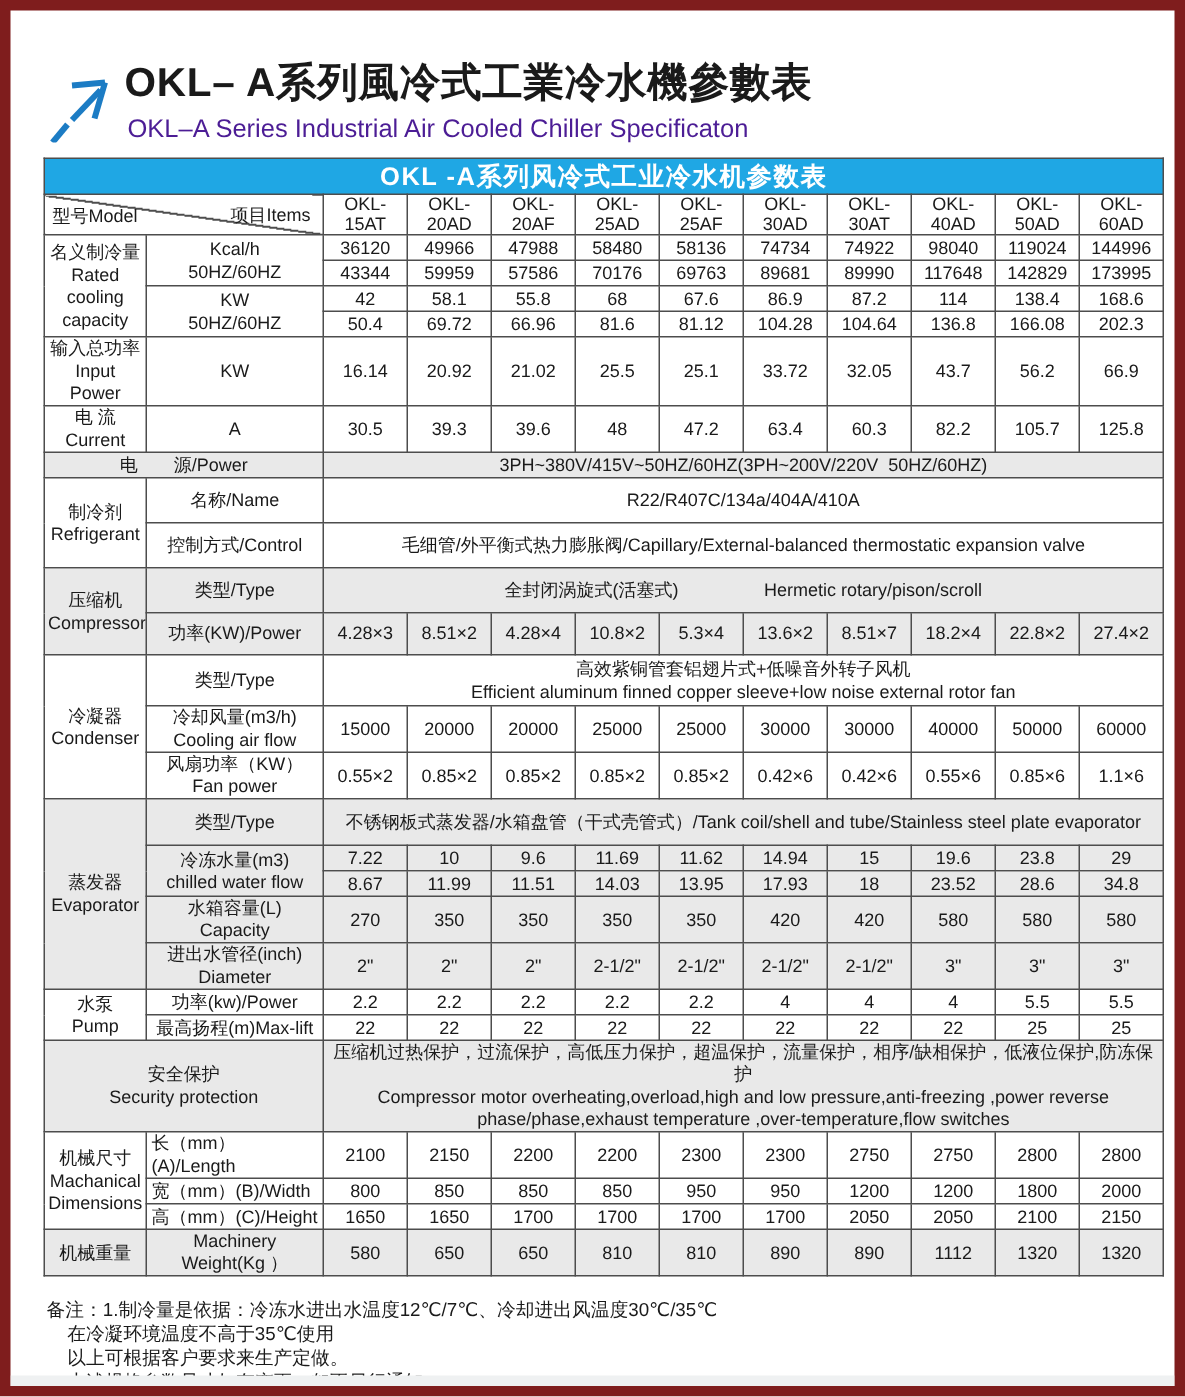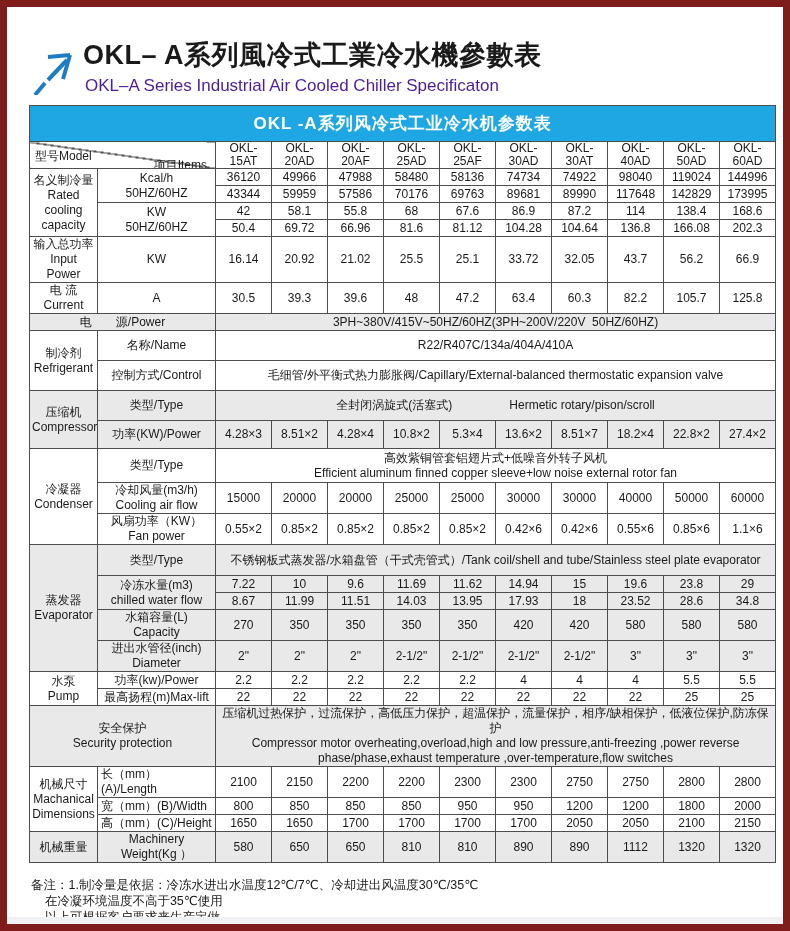--- a/index.html
+++ b/index.html
@@ -18,28 +18,28 @@
   td{border:1px solid #4d4d4d;text-align:center;vertical-align:middle;padding:0 2px;overflow:hidden;line-height:1.25;}
   tr.banner td{background:#1FA7E4;color:#fff;font-size:17px;font-weight:bold;letter-spacing:1px;}
   tr.g>td{background:#e9e9e9;}
   .pre{white-space:pre-line;}
   .prew{white-space:pre-wrap;}
   .lab1{font-size:12px;}
   .lab2{font-size:12px;}
   .dimlab{text-align:left;padding-left:3px;}
   .model{font-size:12px;line-height:13px;}
   .gap{margin-left:57px;}
-  .r17{height:30px}.r19{height:17px}.r25{height:36px}.r27{height:27px}.r28{height:28px}
+  .r17{height:30px}.r19{height:17px}.r25{height:24px}.r27{height:27px}.r28{height:28px}
   .r30{height:30px}.r31{height:31px}.r34{height:34px}.r58{height:58px}
 
   
   .corner{position:relative;padding:0;background:
     linear-gradient(to top right,transparent calc(50% - .7px),#4d4d4d calc(50% - .7px),#4d4d4d calc(50% + .7px),transparent calc(50% + .7px));}
   .corner .cm{position:absolute;left:5px;bottom:4px;font-size:12px;}
-  .corner .ci{position:absolute;right:8px;top:16px;font-size:12px;}
+  .corner .ci{position:absolute;right:8px;top:6px;font-size:12px;}
 
   
   .notes{margin:14px 0 0 24px;font-size:12.5px;line-height:16px;}
   .note-line{white-space:pre-wrap;}
 
   .bottom-strip{position:absolute;left:0;right:0;bottom:0;height:7px;background:#eff1f2;}
 </style>
 </head>
 <body>
 

